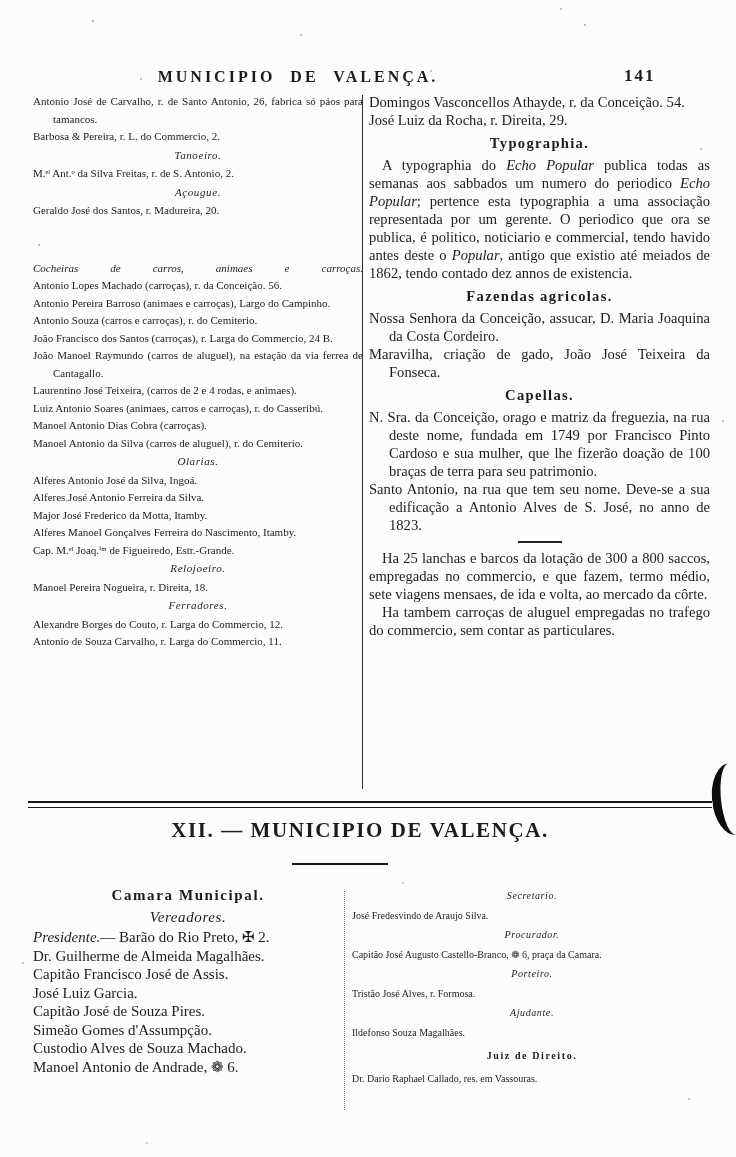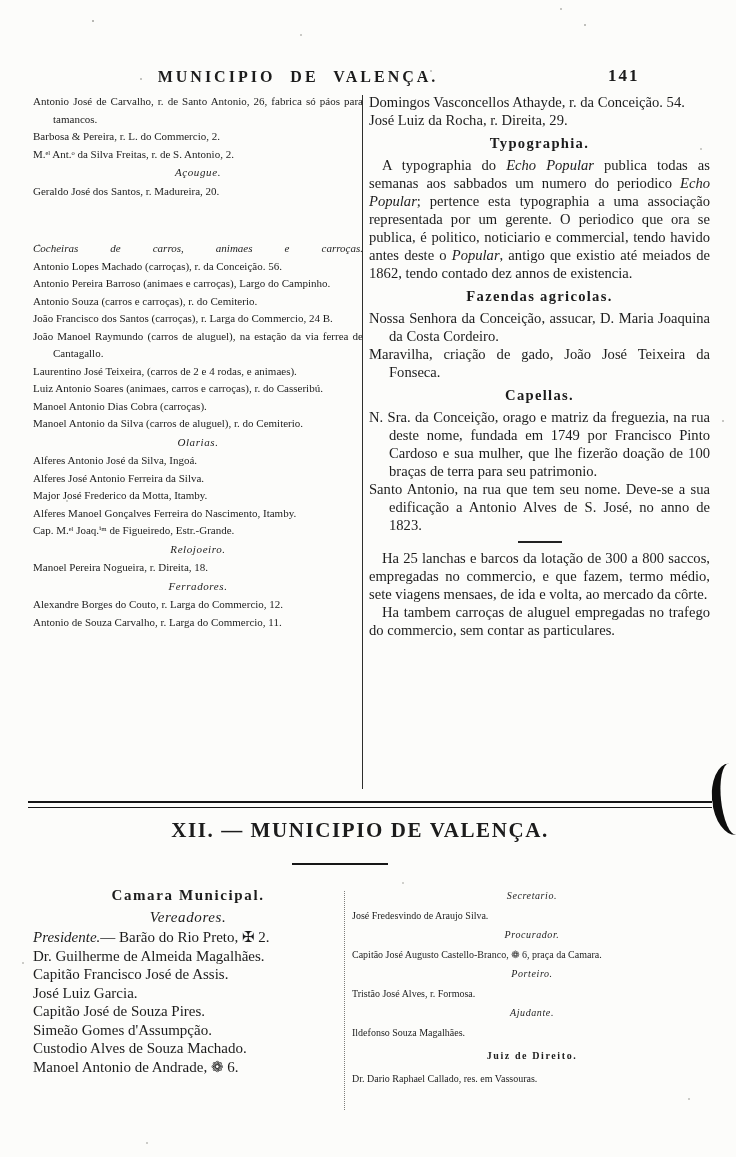--- a/index.html
+++ b/index.html
@@ -7,21 +7,21 @@
     position:relative;width:736px;height:1157px;margin:0 auto;
     background:#fcfcfa;color:#1c1c1c;overflow:hidden;
     font-family:"Liberation Serif","DejaVu Serif",serif;
   }
   
   .running-head{
     position:absolute;left:0;top:68px;width:596px;text-align:center;
     font-weight:bold;font-size:16px;letter-spacing:3px;word-spacing:8px;
   }
   .page-number{
-    position:absolute;left:608px;top:66px;width:70px;
+    position:absolute;left:624px;top:66px;width:70px;
     font-weight:bold;font-size:17px;letter-spacing:2px;
   }
   
   .top-left{position:absolute;left:33px;top:93px;width:330px;font-size:11px;line-height:17.5px;}
   .top-right{position:absolute;left:369px;top:93px;width:341px;font-size:14.6px;line-height:18px;}
   .col-divider{position:absolute;left:362px;top:95px;width:1px;height:694px;background:#2e2e2c;}
   
   .blk{margin:0;}
   .entry{text-align:justify;padding-left:20px;text-indent:-20px;}
   .heading_italic{font-style:italic;text-align:center;letter-spacing:.6px;margin:1px 0;}
@@ -73,20 +73,21 @@
   <div class="speckles"></div>
 
   <div class="running-head">MUNICIPIO DE VALENÇA.</div>
   <div class="page-number">141</div>
 
   <div class="col-divider"></div>
 
   <div class="top-left">
       <div class="blk entry"><span>Antonio José de Carvalho, r. de Santo Antonio, 26, fabrica só páos para tamancos.</span></div>
       <div class="blk entry"><span>Barbosa &amp; Pereira, r. L. do Commercio, 2.</span></div>
+      <div class="blk heading_italic"><span>Tanoeiro.</span></div>
       <div class="blk entry"><span>M.ᵉˡ Ant.ᵒ da Silva Freitas, r. de S. Antonio, 2.</span></div>
       <div class="blk heading_italic"><span>Açougue.</span></div>
       <div class="blk entry"><span>Geraldo José dos Santos, r. Madureira, 20.</span></div>
       <div class="blk line_italic"><span>Cocheiras de carros, animaes e carroças.</span></div>
       <div class="blk entry"><span>Antonio Lopes Machado (carroças), r. da Conceição. 56.</span></div>
       <div class="blk entry"><span>Antonio Pereira Barroso (animaes e carroças), Largo do Campinho.</span></div>
       <div class="blk entry"><span>Antonio Souza (carros e carroças), r. do Cemiterio.</span></div>
       <div class="blk entry"><span>João Francisco dos Santos (carroças), r. Larga do Commercio, 24 B.</span></div>
       <div class="blk entry"><span>João Manoel Raymundo (carros de aluguel), na estação da via ferrea de Cantagallo.</span></div>
       <div class="blk entry"><span>Laurentino José Teixeira, (carros de 2 e 4 rodas, e animaes).</span></div>

